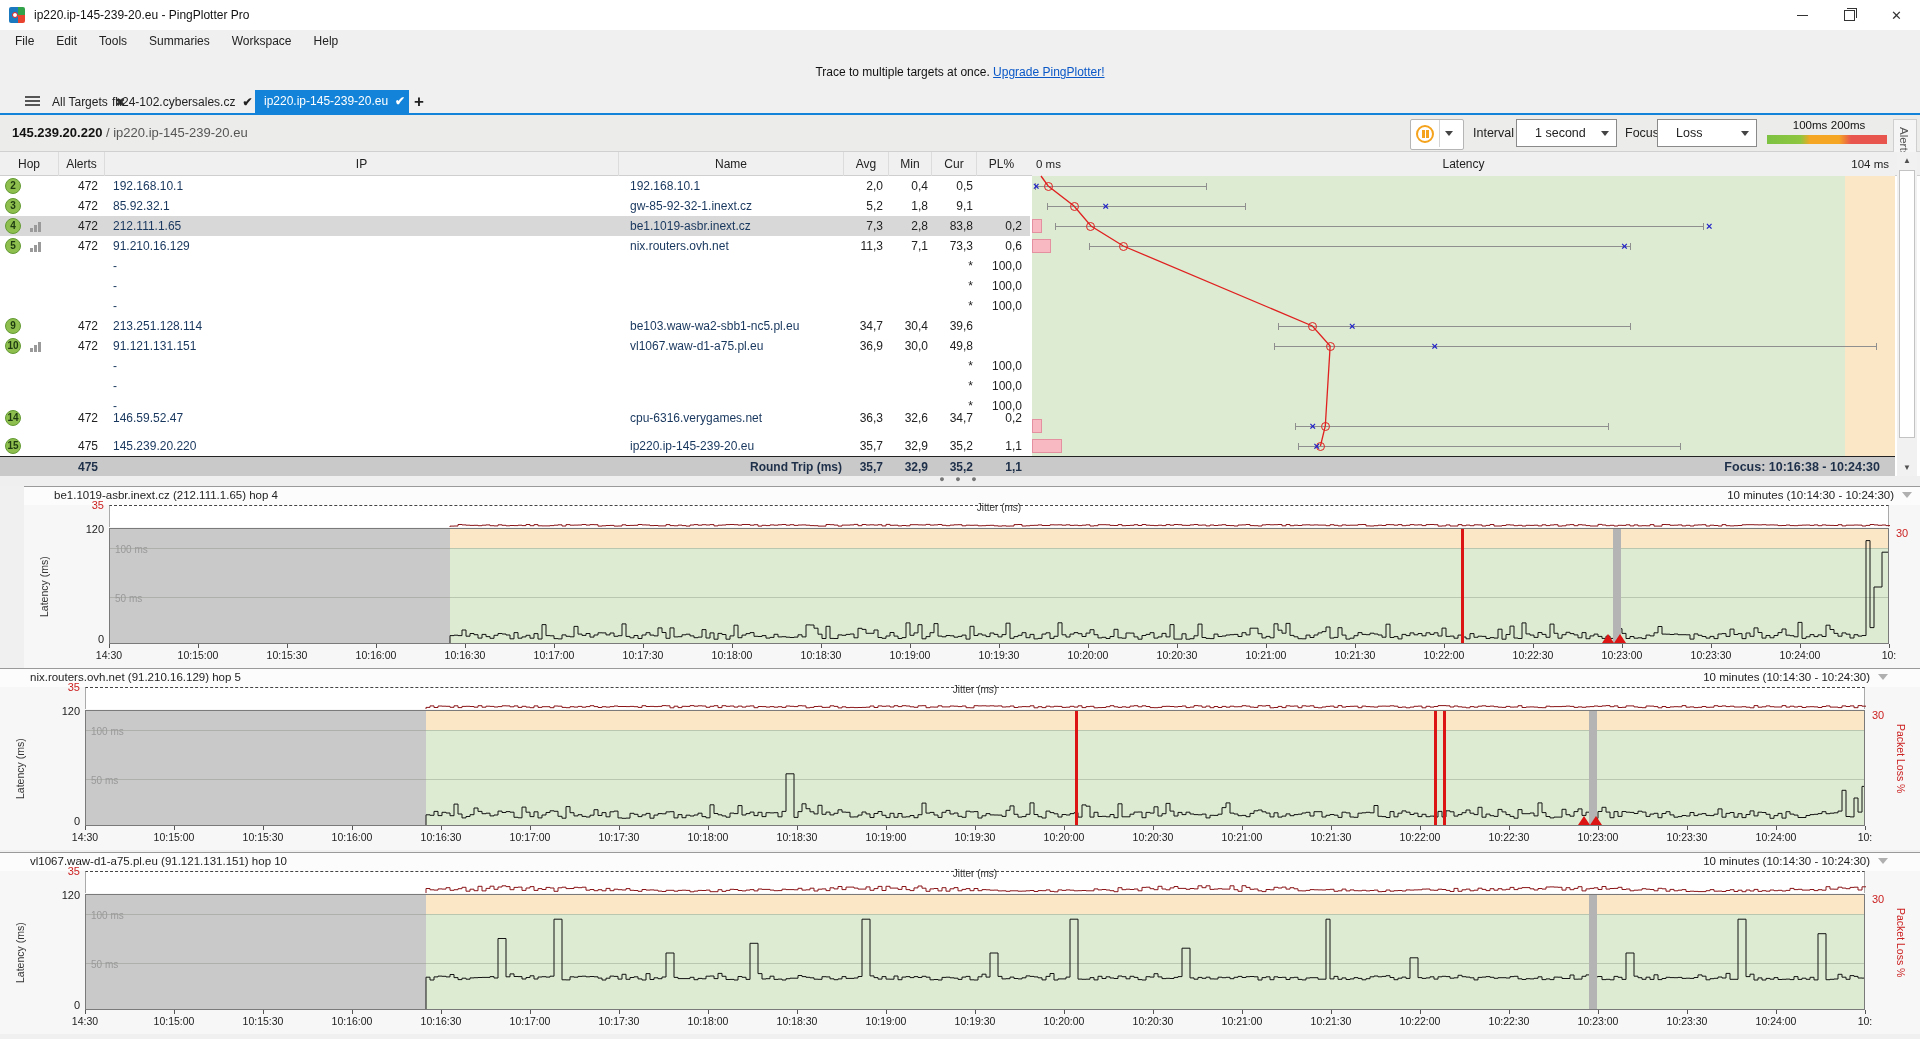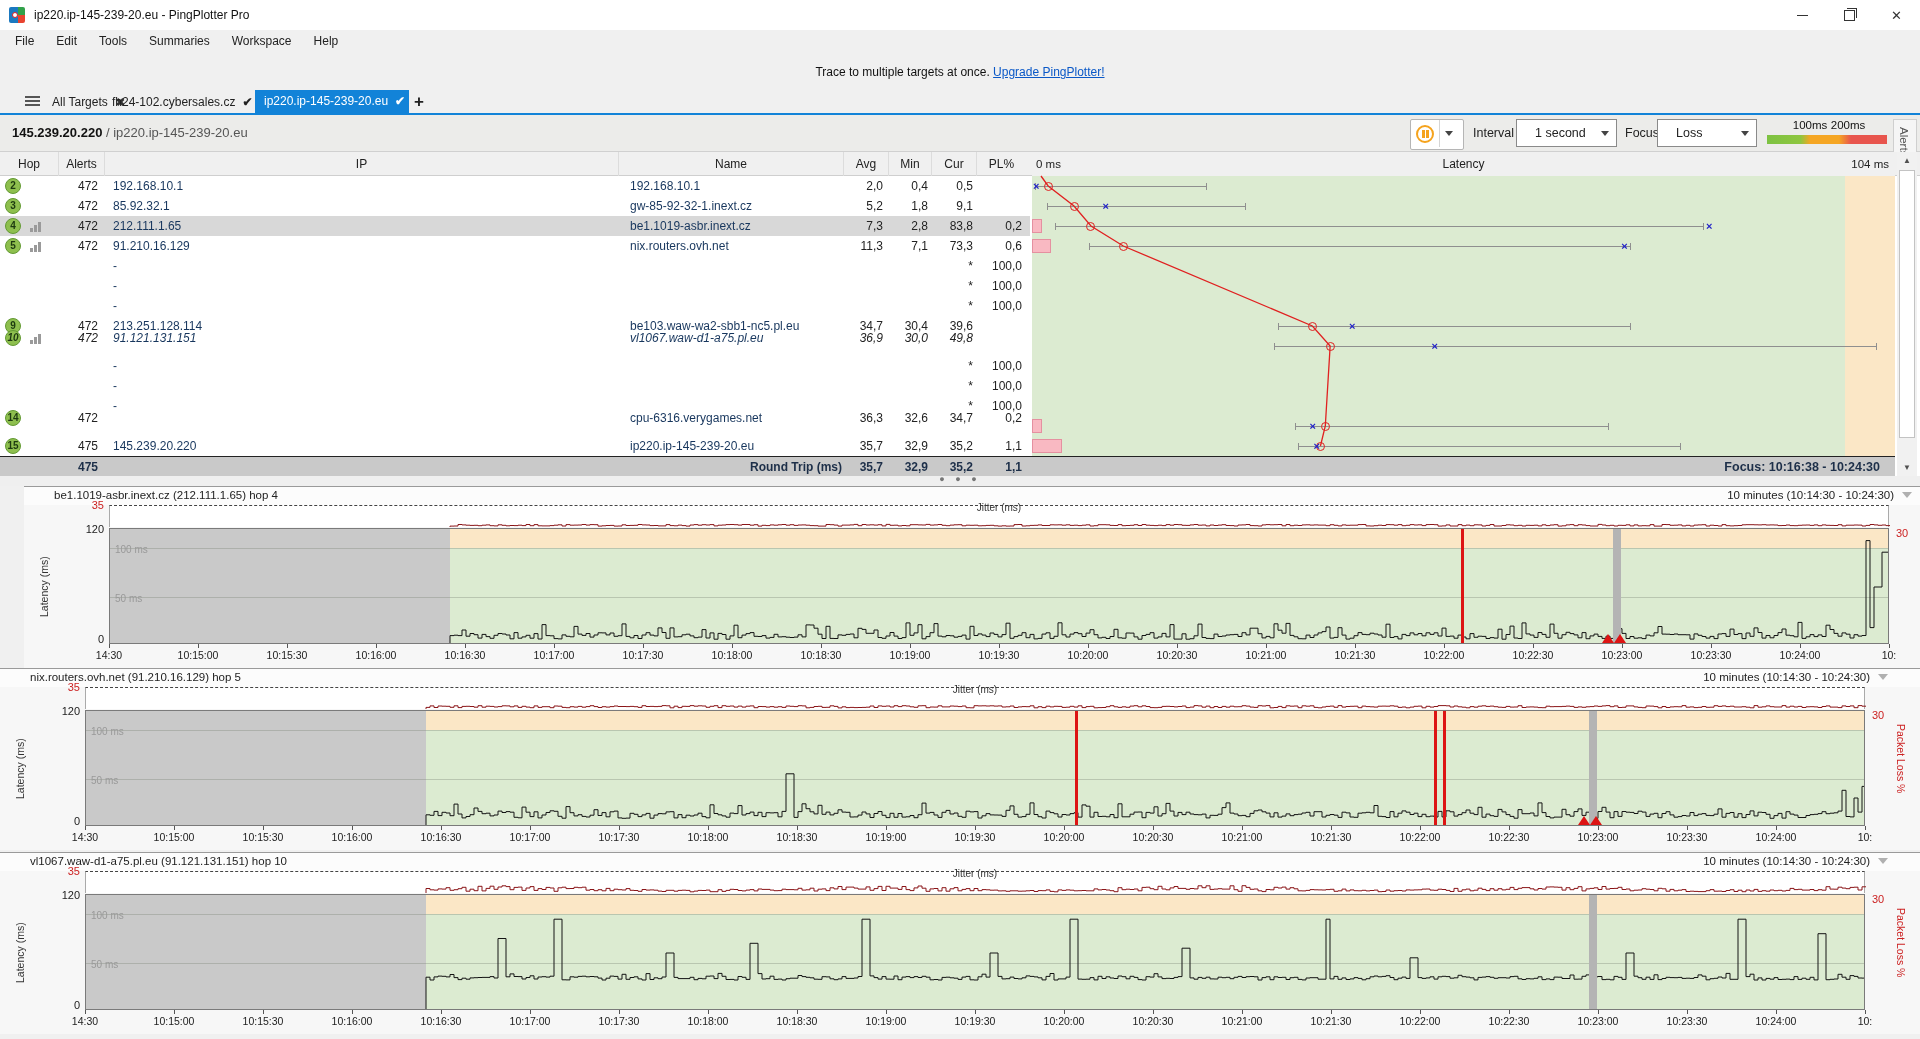--- a/index.html
+++ b/index.html
@@ -312,21 +312,21 @@
           <div class="cell c-ip">213.251.128.114</div>
           <div class="cell c-name">be103.waw-wa2-sbb1-nc5.pl.eu</div>
           <div class="cell c-avg">34,7</div>
           <div class="cell c-min">30,4</div>
           <div class="cell c-cur">39,6</div>
           <div class="cell c-pl"></div>
         </div>
         <div class="ebar" style="left: 1277.63px; top: 150px; width: 352.288px;"></div>
         <div class="ecap" style="left: 1277.63px; top: 147px;"></div>
         <div class="ecap" style="left: 1629.92px; top: 147px;"></div>
-        <div class="trow" style="top: 152px; font-style: italic;">
+        <div class="trow" style="top: 160px;">
           <div class="hopbadge">10</div>
           <div class="charticon">
             <i class="b1"></i>
             <i class="b2"></i>
             <i class="b3"></i>
           </div>
           <div class="cell c-count">472</div>
           <div class="cell c-ip">91.121.131.151</div>
           <div class="cell c-name">vl1067.waw-d1-a75.pl.eu</div>
           <div class="cell c-avg">36,9</div>
@@ -348,20 +348,21 @@
           <div class="cell c-pl">100,0</div>
         </div>
         <div class="trow" style="top: 220px;">
           <div class="cell c-ip">-</div>
           <div class="cell c-cur">*</div>
           <div class="cell c-pl">100,0</div>
         </div>
         <div class="trow" style="top: 232px;">
           <div class="hopbadge">14</div>
           <div class="cell c-count">472</div>
+          <div class="cell c-ip">146.59.52.47</div>
           <div class="cell c-name">cpu-6316.verygames.net</div>
           <div class="cell c-avg">36,3</div>
           <div class="cell c-min">32,6</div>
           <div class="cell c-cur">34,7</div>
           <div class="cell c-pl">0,2</div>
         </div>
         <div class="plbar" style="left: 1032px; top: 243px; width: 10px;"></div>
         <div class="ebar" style="left: 1295.41px; top: 250px; width: 312.696px;"></div>
         <div class="ecap" style="left: 1295.41px; top: 247px;"></div>
         <div class="ecap" style="left: 1608.1px; top: 247px;"></div>

